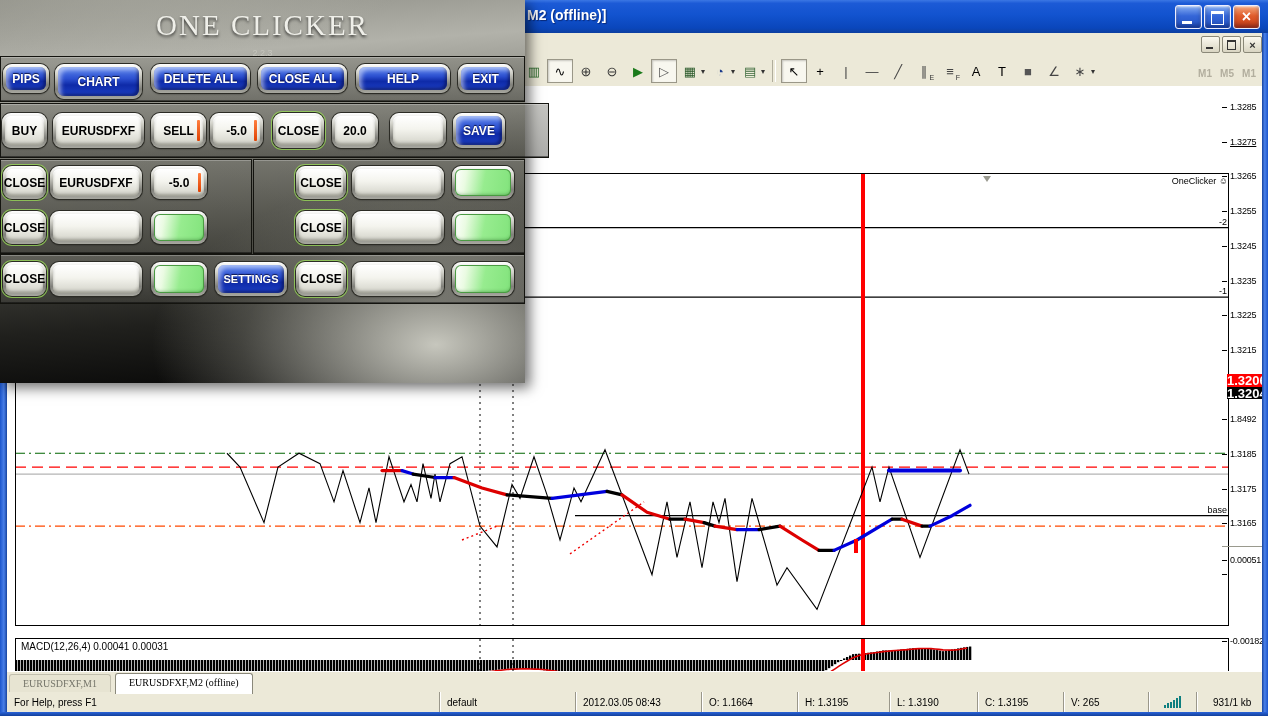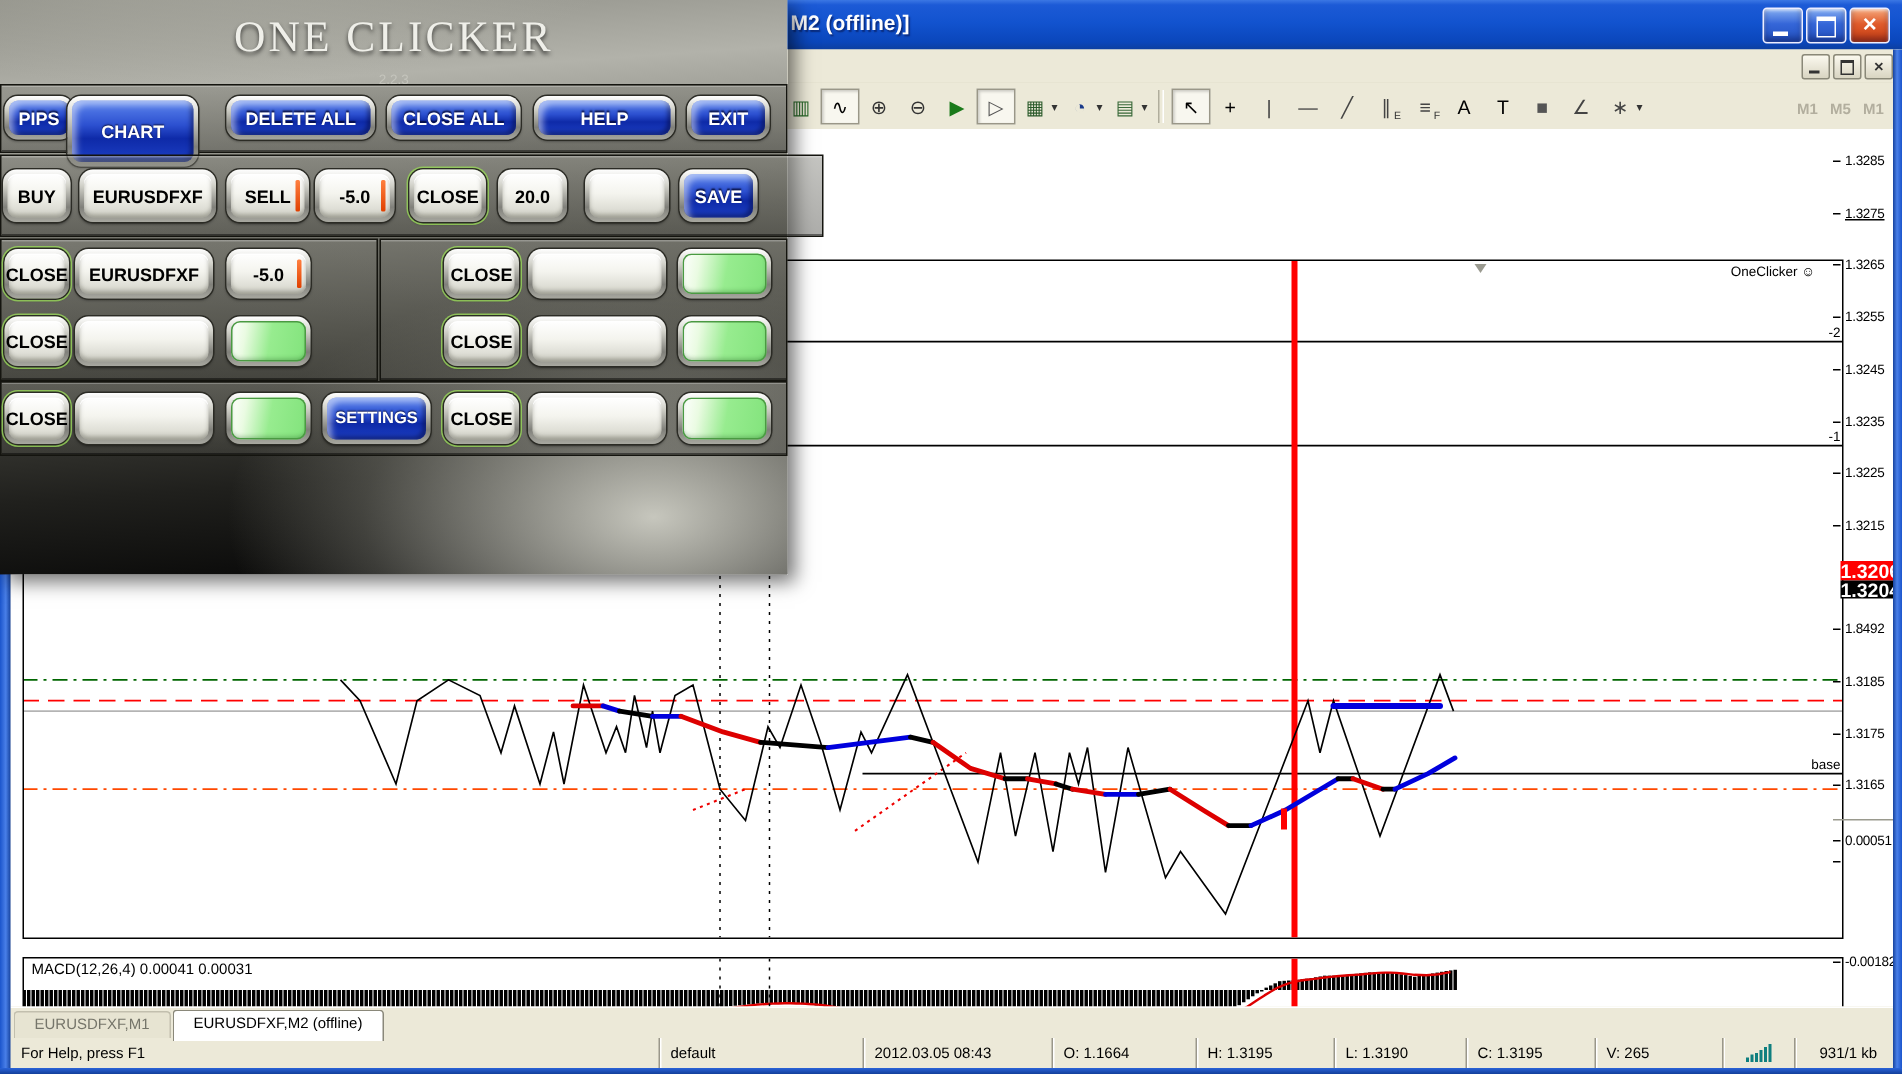--- a/index.html
+++ b/index.html
@@ -46,37 +46,37 @@
     background:linear-gradient(90deg,#16439f,#497fe8 45%,#1b55cc);}
   .b-bottom{position:absolute;left:0;top:712px;width:1268px;height:4px;z-index:5;
     background:linear-gradient(180deg,#2a63d8,#123f9a);}
   
   .content{position:absolute;left:7px;top:86px;width:1255px;height:585px;background:#fff;}
   .chart-pane{position:absolute;left:8px;top:87px;width:1214px;height:453px;border:1px solid #000;
     box-sizing:border-box;background:#fff;}
   .chart-pane svg,.macd-pane svg{position:absolute;left:0;top:0;}
   .macd-pane{position:absolute;left:8px;top:552px;width:1214px;height:93px;border:1px solid #000;
     box-sizing:border-box;background:#fff;}
-  .ea-label{position:absolute;right:18px;top:2px;font-size:9px;color:#000;}
+  .ea-label{position:absolute;right:0;top:2px;font-size:9px;color:#000;}
   .macd-label{position:absolute;left:5px;top:2px;font-size:10px;color:#000;}
   .shift-marker{position:absolute;left:967px;top:2px;width:0;height:0;
     border-left:4px solid transparent;border-right:4px solid transparent;border-top:6px solid #9a9a90;}
   .redline-bridge{position:absolute;left:854px;top:539px;width:4px;height:14px;background:#ff0000;z-index:3;}
   .scale-col{position:absolute;left:1222px;top:86px;width:40px;height:585px;font-size:9px;color:#000;}
   .sc-tick{position:absolute;left:0;width:5px;height:1px;background:#000;}
   .sc-label{position:absolute;left:8px;white-space:nowrap;letter-spacing:-0.2px;}
   .sc-box{position:absolute;left:5px;width:35px;color:#fff;font-weight:bold;
     font-size:13px;line-height:13px;}
   .sc-div{position:absolute;left:0;width:40px;border-top:1px solid #9a9a8e;}
   
   .tab-bar{position:absolute;left:7px;top:671px;width:1255px;height:21px;background:#ece9d8;
     border-top:1px solid #fff;}
   .tab{position:absolute;top:2px;height:18px;line-height:17px;padding:0 13px;font-size:10px;
     border:1px solid #c2bfae;border-bottom:none;border-radius:3px 3px 0 0;cursor:pointer;
-    background:#e7e4d2;color:#75756a;}
+    background:#e7e4d2;color:#75756a;font-family:Liberation Serif, serif;}
   .tab.active{top:1px;height:20px;background:#fff;border-color:#8a887a;color:#000;z-index:2;}
   
   .status-bar{position:absolute;left:7px;top:692px;width:1255px;height:20px;background:#ece9d8;
     display:flex;align-items:stretch;font-size:10px;color:#000;}
   .ss{border-left:1px solid #9a978a;box-shadow:inset 1px 0 0 #fff;display:flex;align-items:center;
     padding-left:7px;white-space:nowrap;overflow:hidden;}
   .ss:first-child{border-left:none;box-shadow:none;}
   .w-help{flex:0 0 425px}.w-prof{flex:0 0 128px}.w-time{flex:0 0 118px}.w-o{flex:0 0 88px}
   .w-h{flex:0 0 84px}.w-l{flex:0 0 80px}.w-c{flex:0 0 78px}.w-v{flex:0 0 77px}
   .w-sig{flex:0 0 47px;justify-content:center;padding-left:0}.w-kb{flex:0 0 110px;padding-left:16px}
@@ -629,21 +629,21 @@
   <div class="b-bottom"></div>
 
   <div class="panel">
     <div class="p-title">ONE CLICKER</div>
     <div class="p-ver">2.2.3</div>
 
     <div class="grp" id="grp1">
       <div class="bez" style="left:2px;top:7px;width:46px;height:29px">
           <div class="bin blue">PIPS</div>
         </div>
-      <div class="bez" style="left:44px;top:7px;width:87px;height:47px">
+      <div class="bez" style="left:54px;top:7px;width:87px;height:35px">
           <div class="bin blue">CHART</div>
         </div>
       <div class="bez" style="left:150px;top:7px;width:99px;height:29px">
           <div class="bin blue">DELETE ALL</div>
         </div>
       <div class="bez" style="left:257px;top:7px;width:89px;height:29px">
           <div class="bin blue">CLOSE ALL</div>
         </div>
       <div class="bez" style="left:355px;top:7px;width:94px;height:29px">
           <div class="bin blue">HELP</div>

